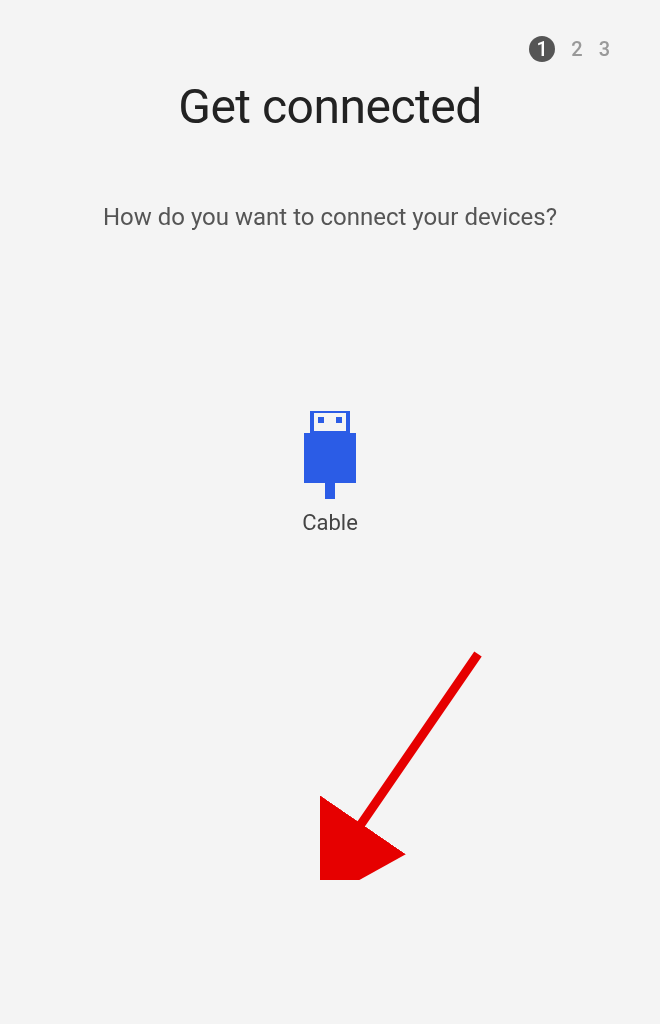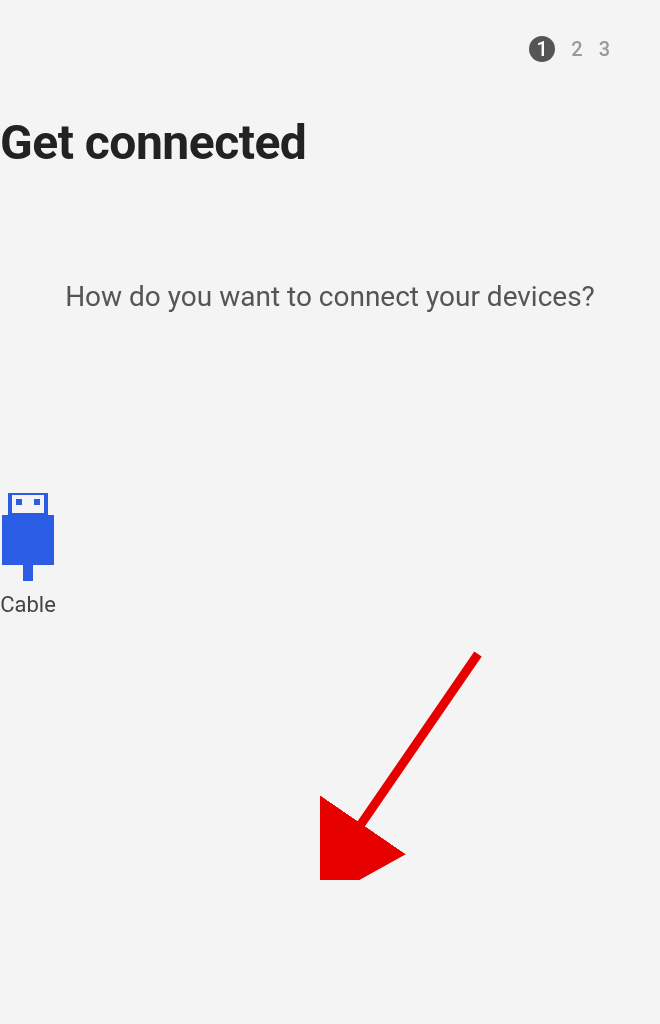--- a/index.html
+++ b/index.html
@@ -32,39 +32,40 @@
       background: #555;
       color: #fff;
       border-radius: 50%;
       width: 26px;
       height: 26px;
       display: inline-flex;
       align-items: center;
       justify-content: center;
     }
     .title {
+      text-align: center;
       font-size: 48px;
-      font-weight: 700;
+      font-weight: 400;
       color: #222;
-      margin-top: 114px;
+      margin-top: 78px;
       letter-spacing: -0.5px;
     }
     .subtitle {
       text-align: center;
-      font-size: 28px;
+      font-size: 24px;
       color: #555;
-      margin-top: 104px;
+      margin-top: 64px;
       line-height: 1.55;
       padding: 0 60px;
       font-weight: 400;
     }
     .options {
       margin-top: 180px;
       display: flex;
-      flex-direction: row;
+      flex-direction: column;
       align-items: center;
       gap: 160px;
     }
     .option {
       display: flex;
       flex-direction: column;
       align-items: center;
       cursor: pointer;
     }
     .icon-container {

